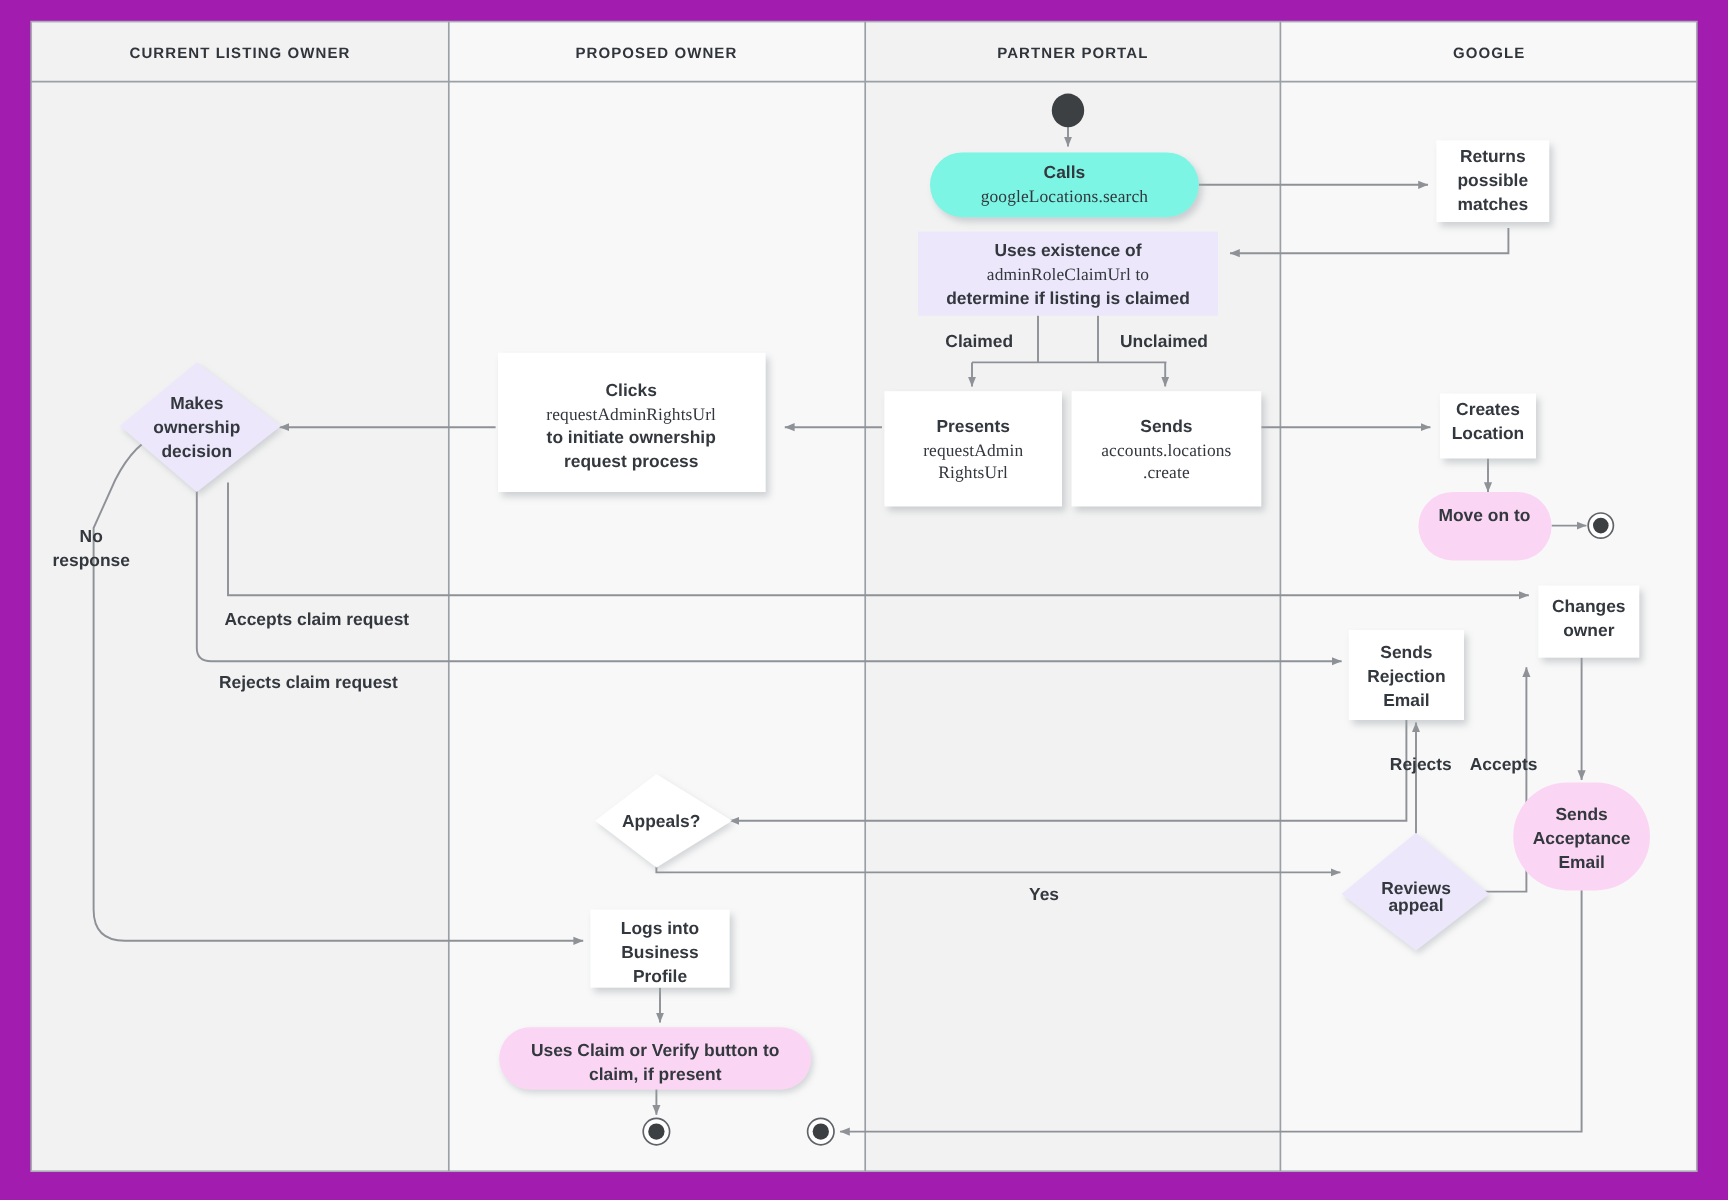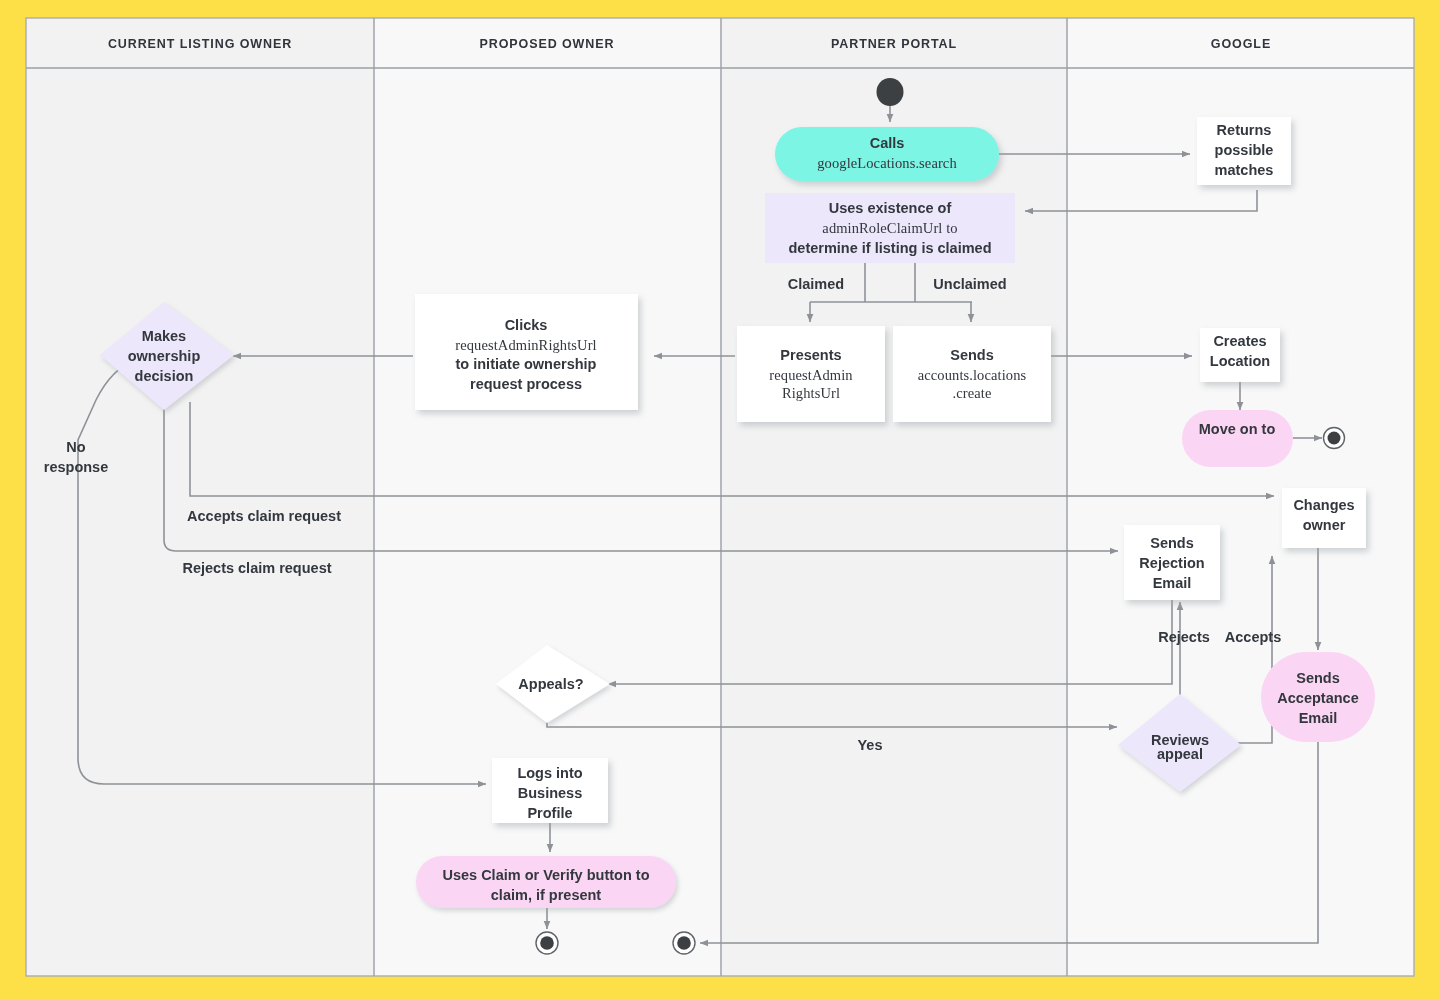--- a/index.html
+++ b/index.html
@@ -5,21 +5,21 @@
   html, body {
     margin: 0;
     padding: 0;
     background: #f5f5f5;
     font-family: "Liberation Sans", sans-serif;
   }
   #canvas {
     position: relative;
     width: 1440px;
     height: 1000px;
-    background: #fde047;
+    background: #a21caf;
     overflow: hidden;
   }
   svg#diagram {
     position: absolute;
     left: 0; top: 0;
     width: 1440px;
     height: 1000px;
   }
   .lane-header-text {
     font-family: "Liberation Sans", sans-serif;

